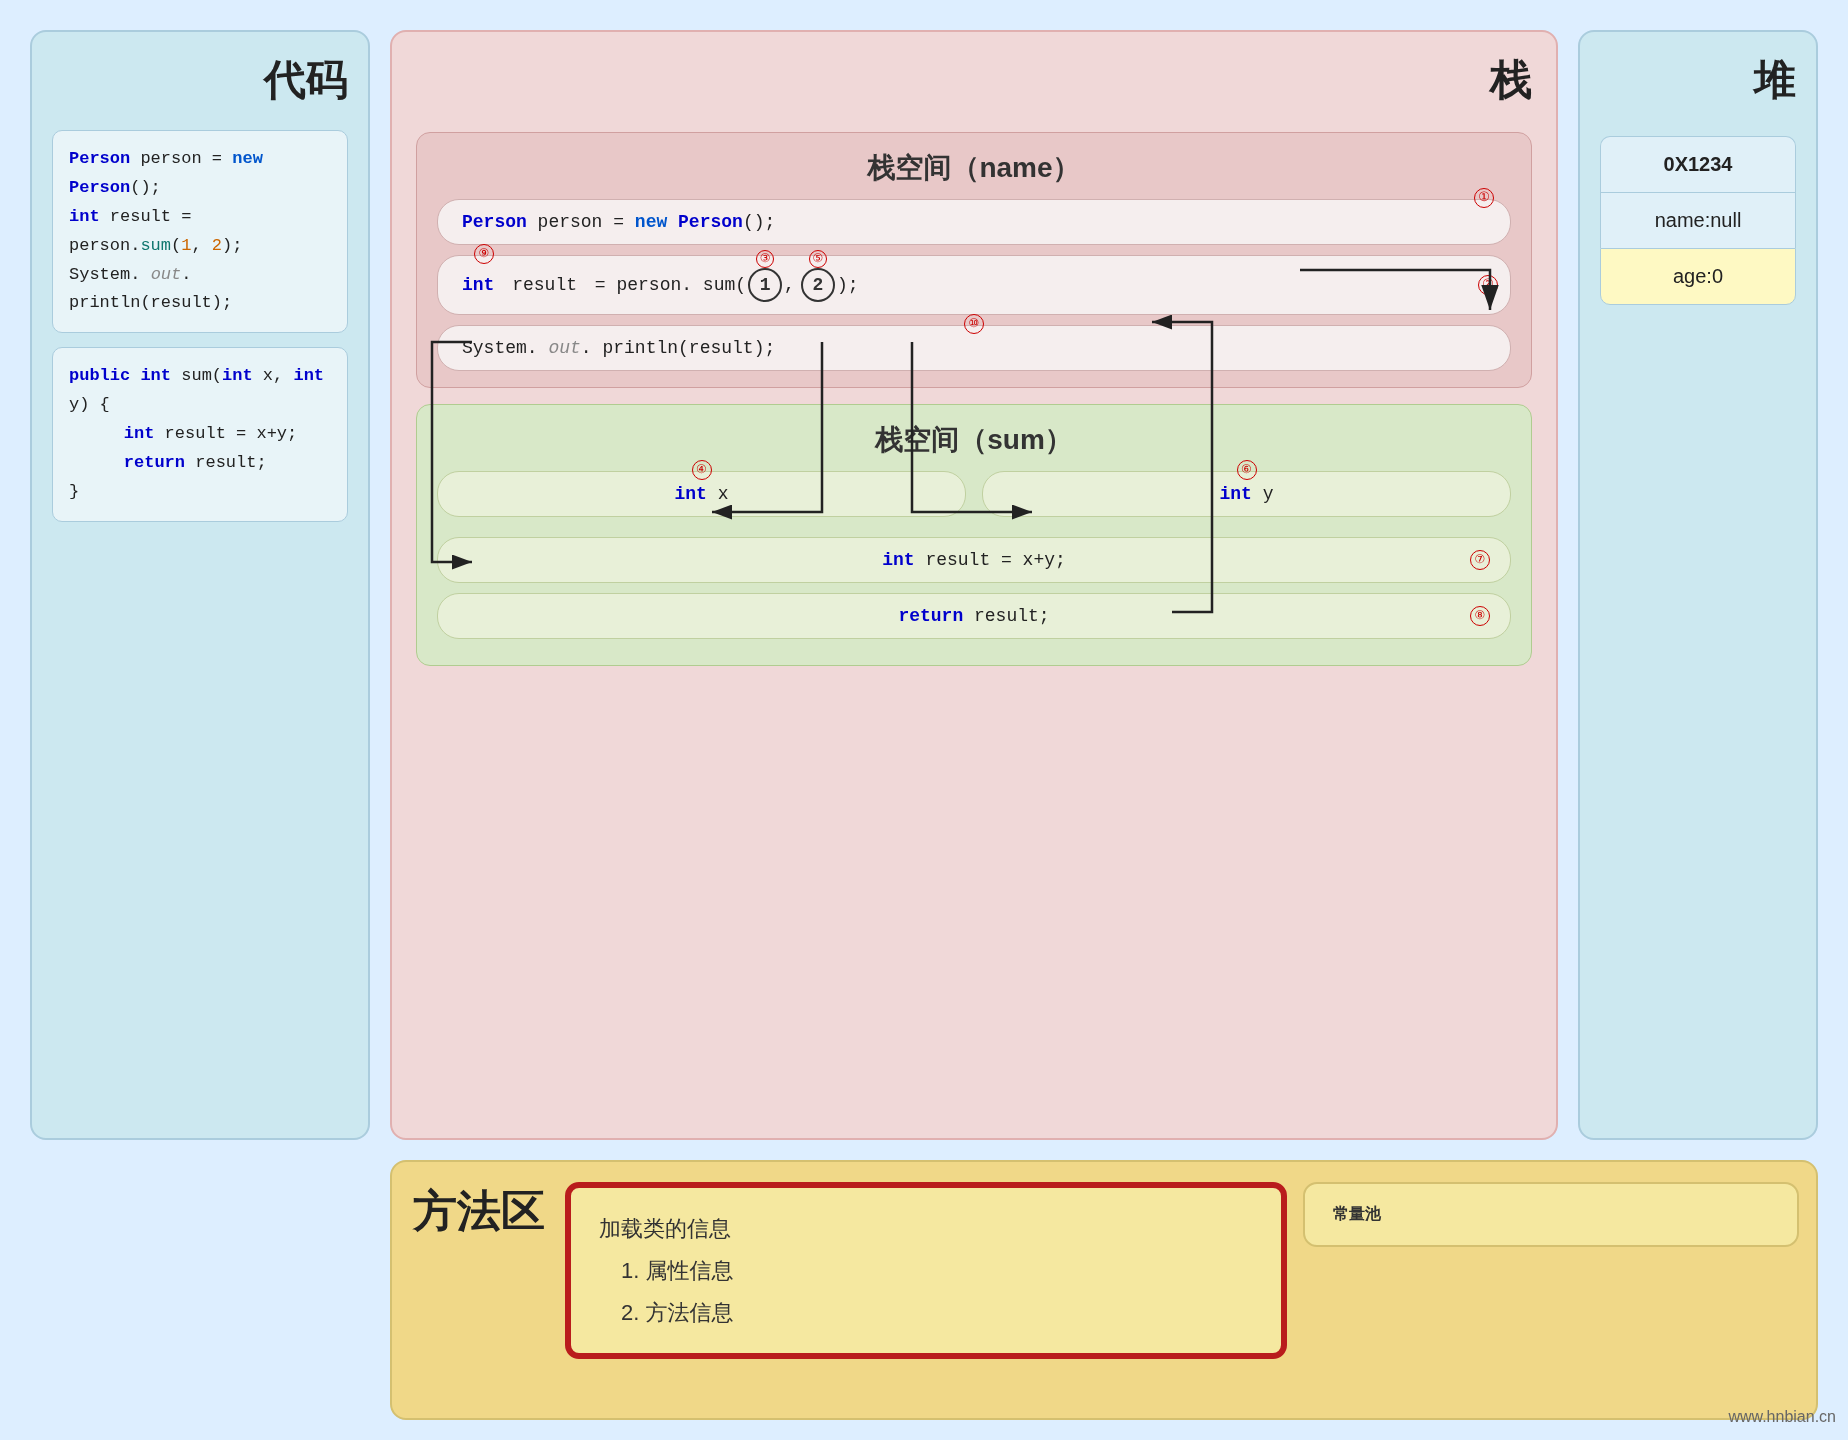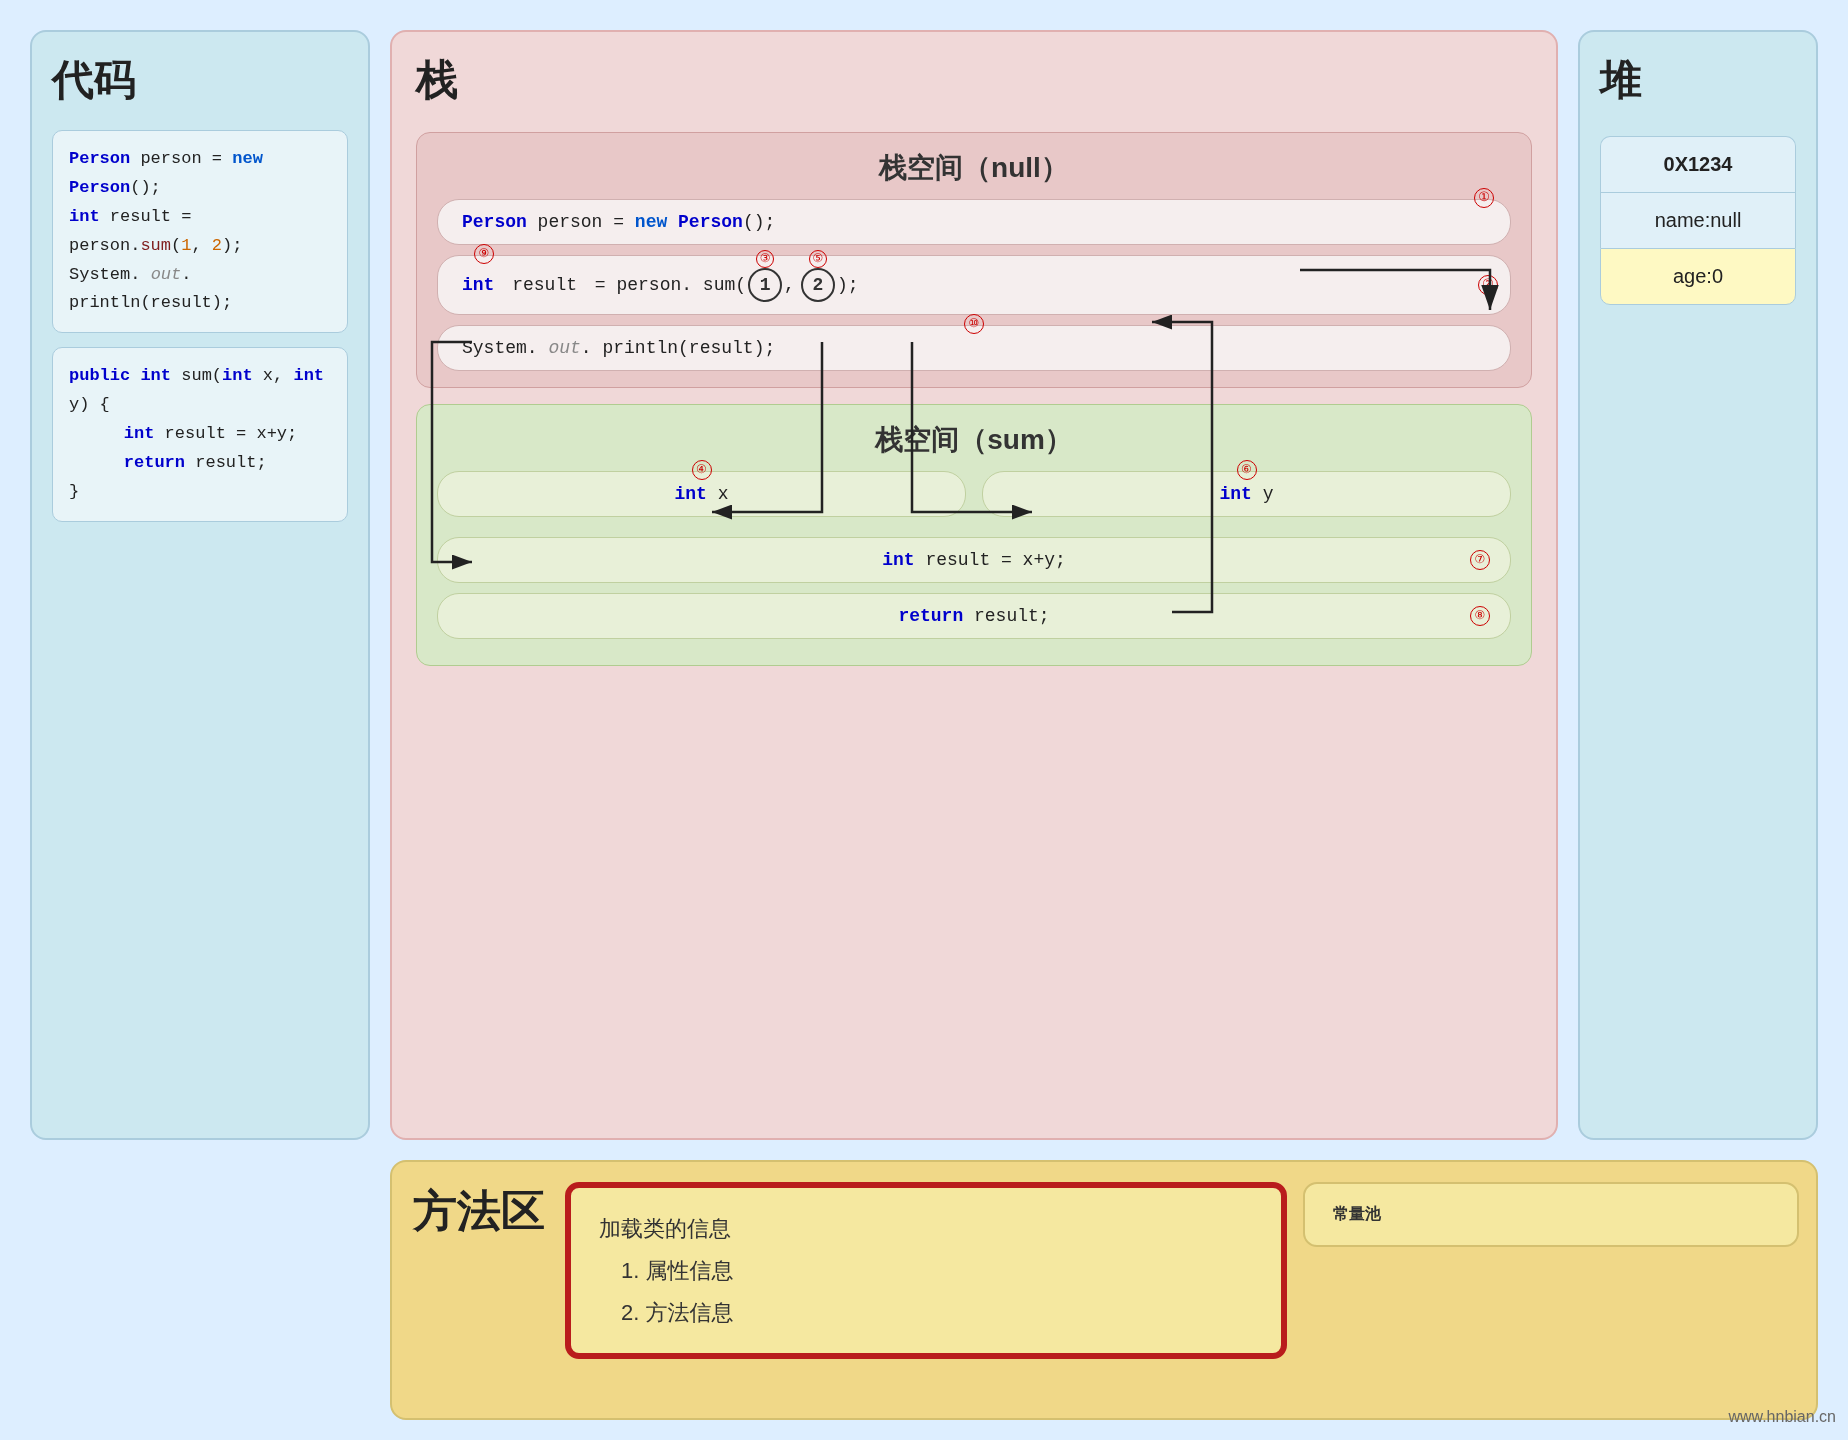--- a/index.html
+++ b/index.html
@@ -37,21 +37,21 @@
       min-width: 340px;
       display: flex;
       flex-direction: column;
       gap: 14px;
     }
 
     .panel-title {
       font-size: 42px;
       font-weight: bold;
       color: #222;
-      text-align: left;
+      text-align: right;
       margin-bottom: 8px;
     }
 
     .code-block {
       background: #e8f4f8;
       border: 1.5px solid #aaccdd;
       border-radius: 10px;
       padding: 14px 16px;
       font-family: 'Courier New', monospace;
       font-size: 17px;
@@ -264,21 +264,21 @@
 <div class="main-container">
   <div class="top-row">
 
     <div class="code-panel">
       <div class="panel-title">代码</div>
       <div class="code-block">
         <div>
           <span class="kw-blue">Person</span> person = <span class="new-blue">new</span> <span class="kw-blue">Person</span>();
         </div>
         <div>
-          <span class="kw-blue">int</span> result = person.<span style="color:#7f1d1d">sum</span>(<span style="color:#cc6600">1</span>, <span style="color:#cc6600">2</span>);
+          <span class="kw-blue">int</span> result = person.<span style="color:#0f766e">sum</span>(<span style="color:#cc6600">1</span>, <span style="color:#cc6600">2</span>);
         </div>
         <div>
           System. <span class="kw-italic">out</span>. println(result);
         </div>
       </div>
       <div class="code-block">
         <div>
           <span class="kw-blue">public</span> <span class="kw-blue">int</span> sum(<span class="kw-blue">int</span> x, <span class="kw-blue">int</span> y) {
         </div>
         <div class="indent2">
@@ -288,21 +288,21 @@
           &nbsp;&nbsp;&nbsp;&nbsp;<span class="kw-blue">return</span> result;
         </div>
         <div>}</div>
       </div>
     </div>
 
     <div class="stack-panel">
       <div class="panel-title">栈</div>
 
       <div class="stack-space">
-        <div class="stack-space-title">栈空间（null）</div>
+        <div class="stack-space-title">栈空间（name）</div>
 
         <div class="stack-row" style="position:relative;">
           <span style="position:absolute; top:-12px; right:16px; color:#cc0000; font-size:13px; border:1.5px solid #cc0000; border-radius:50%; width:20px; height:20px; text-align:center; line-height:18px; display:inline-block;">①</span>
           <span class="kw-blue">Person</span> person = <span class="new-blue">new</span> <span class="kw-blue">Person</span>();
         </div>
 
         <div class="stack-row" style="position:relative; display:flex; align-items:center; flex-wrap:nowrap;">
 
           <span style="position:absolute; top:-12px; left:36px; color:#cc0000; font-size:12px; border:1.5px solid #cc0000; border-radius:50%; width:20px; height:20px; text-align:center; line-height:18px; display:inline-block;">⑨</span>
 

